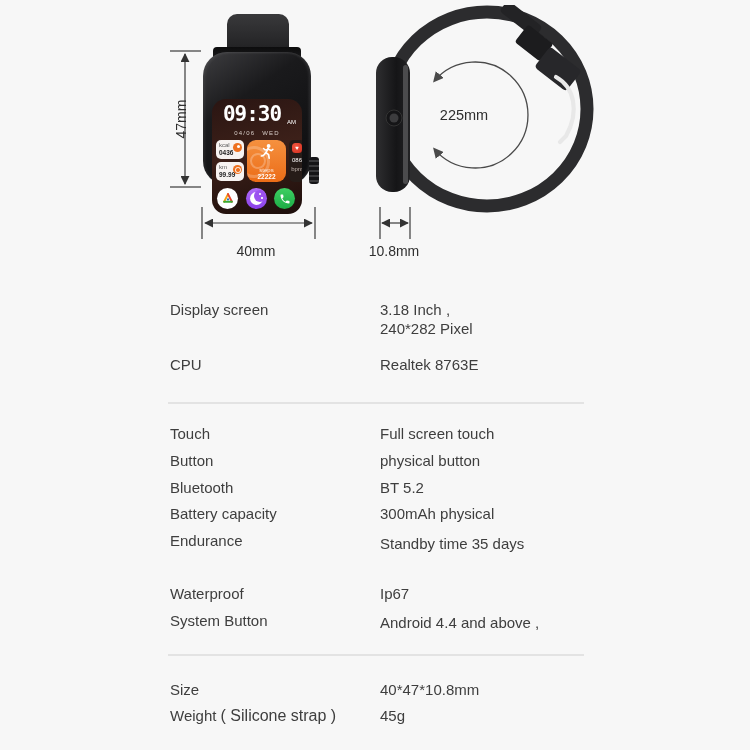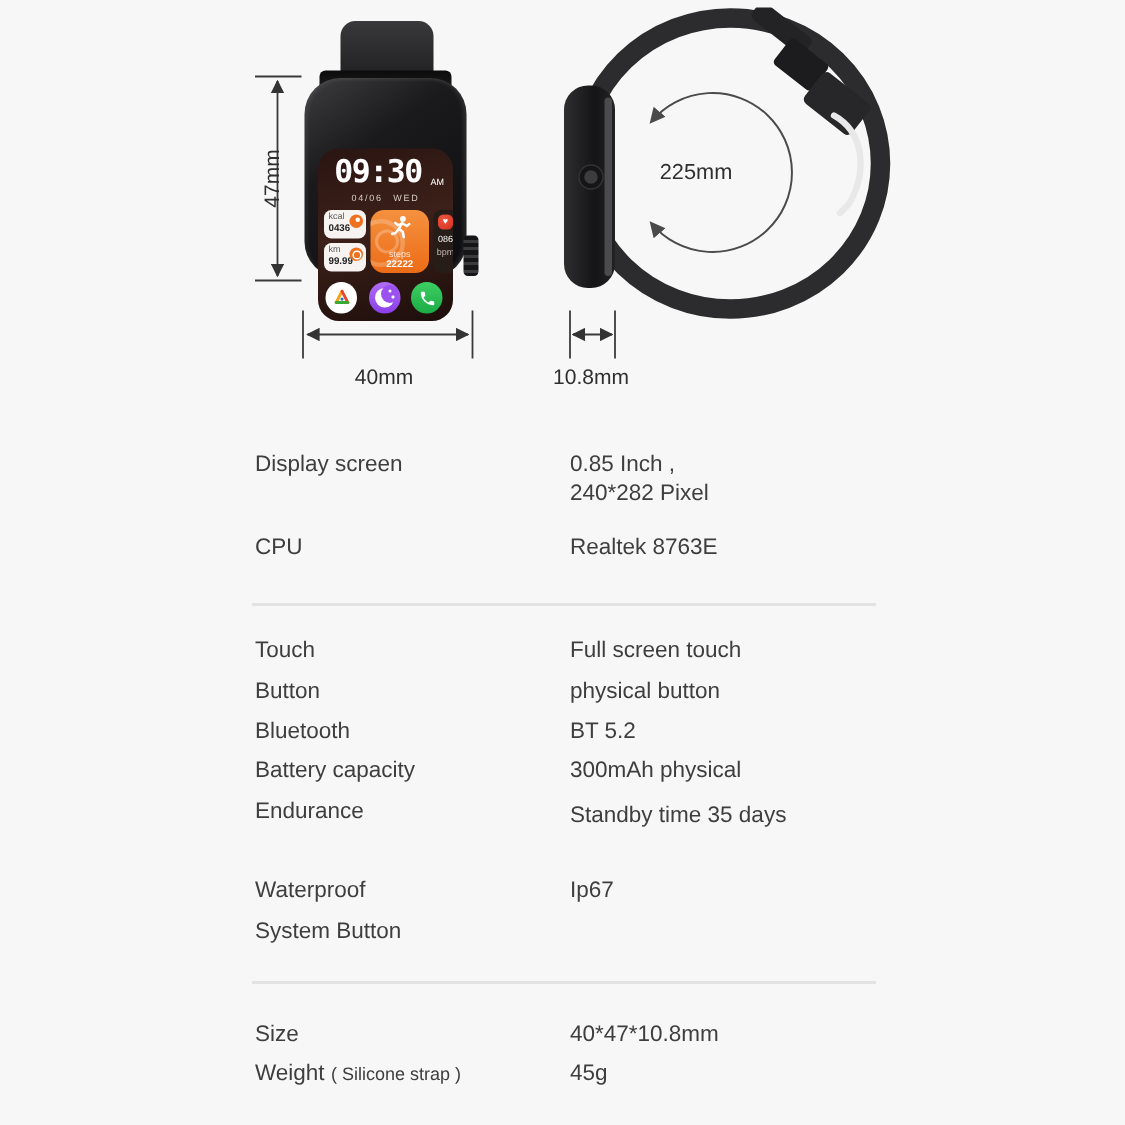--- a/index.html
+++ b/index.html
@@ -63,21 +63,21 @@
   .lbl-40{left:198px;top:243px;}
   .lbl-108{left:336px;top:243px;}
   .lbl-225{left:406px;top:107px;font-size:14.5px;}
 
   .overlay-svg{position:absolute;left:0;top:0;}
 
   
   .spec-row{position:absolute;left:0;width:100%;font-size:15px;color:#3e3e3e;line-height:20px;}
   .spec-label{position:absolute;left:170px;top:0;white-space:nowrap;}
   .spec-value{position:absolute;left:380px;top:0;white-space:nowrap;}
-  .note{font-size:12px;}
+  .note{font-size:16px;}
   .r0{top:300px;} .r0 .spec-value div{line-height:19px;}
   .r1{top:355px;}
   .r2{top:424px;}
   .r3{top:451px;}
   .r4{top:478px;}
   .r5{top:504px;}
   .r6{top:531px;} .r6 .spec-value div{line-height:26px;}
   .r7{top:584px;}
   .r8{top:611px;} .r8 .spec-value div{line-height:23px;}
   .r9{top:680px;}
@@ -207,21 +207,21 @@
     <div class="dim-label lbl-47">47mm</div>
     <div class="dim-label lbl-40">40mm</div>
     <div class="dim-label lbl-108">10.8mm</div>
     <div class="dim-label lbl-225">225mm</div>
   </div>
 
   <div>
     <div class="spec-row r0">
       <div class="spec-label">Display screen</div>
       <div class="spec-value">
-        <div>0.85 Inch ,</div>
+        <div>3.18 Inch ,</div>
         <div>240*282 Pixel</div>
       </div>
     </div>
     <div class="spec-row r1">
       <div class="spec-label">CPU</div>
       <div class="spec-value">Realtek 8763E</div>
     </div>
 
     <div class="divider div1"></div>
 
@@ -247,20 +247,21 @@
         <div>Standby time 35 days</div>
       </div>
     </div>
     <div class="spec-row r7">
       <div class="spec-label">Waterproof</div>
       <div class="spec-value">Ip67</div>
     </div>
     <div class="spec-row r8">
       <div class="spec-label">System Button</div>
       <div class="spec-value">
+        <div>Android 4.4 and above ,</div>
       </div>
     </div>
 
     <div class="divider div2"></div>
 
     <div class="spec-row r9">
       <div class="spec-label">Size</div>
       <div class="spec-value">40*47*10.8mm</div>
     </div>
     <div class="spec-row r10">

